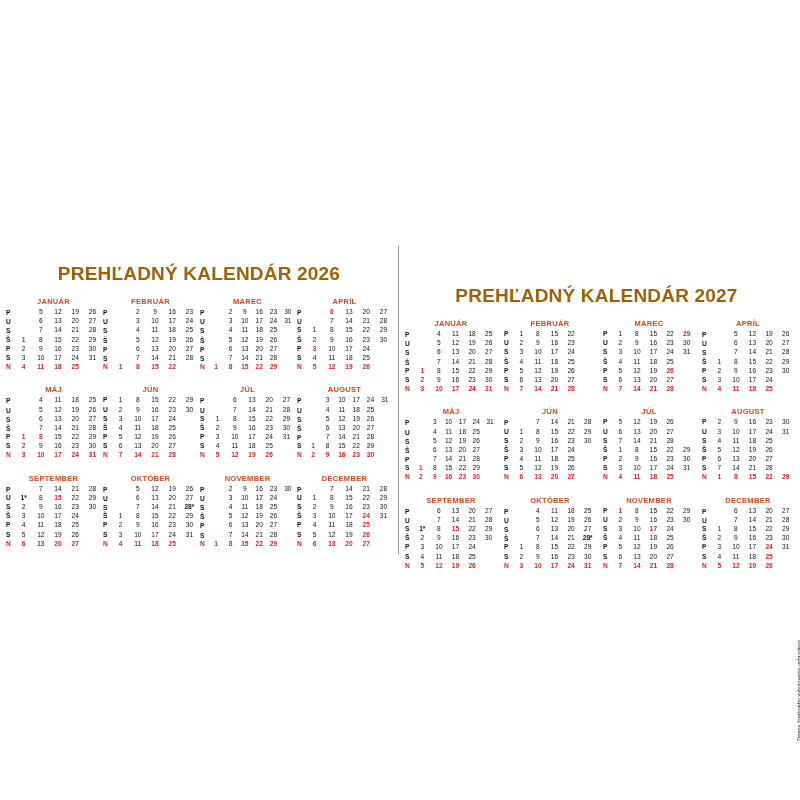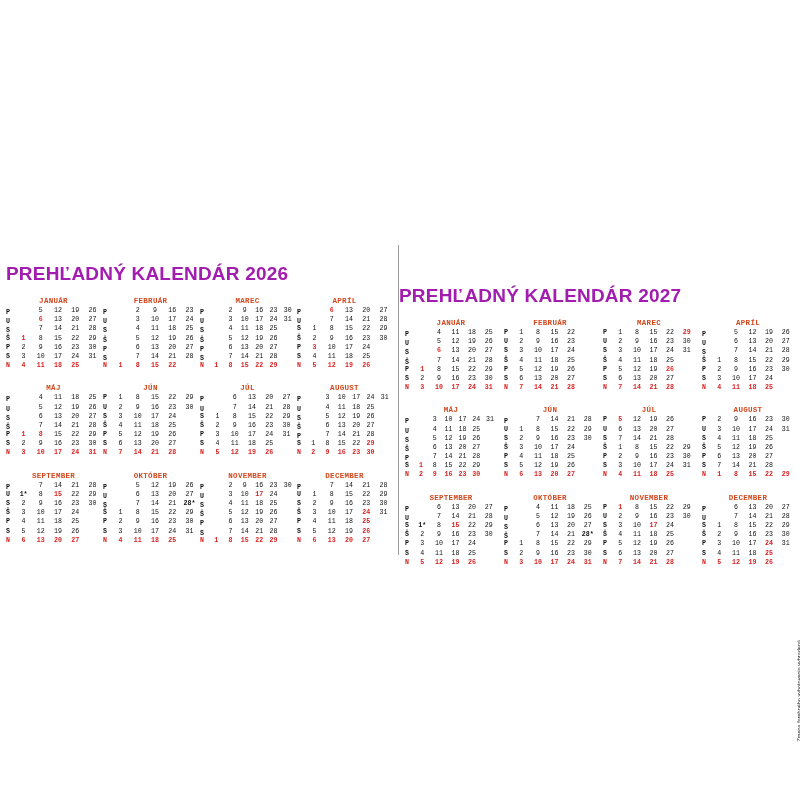--- a/index.html
+++ b/index.html
@@ -35,42 +35,42 @@
     padding: 0 6px;
   }
   .panel-left {
     width: 398px;
   }
   .panel-right {
     width: 402px;
     border-left: 1px solid #9a9a9a;
   }
   .panel-title {
+    text-align: center;
     font-weight: bold;
     font-size: 19px;
-    color: #a21caf;
+    color: #a16207;
     letter-spacing: 0.2px;
     margin-top: 18px;
     margin-bottom: 12px;
     white-space: nowrap;
   }
   .panel-right .panel-title {
     margin-left: -6px;
     margin-top: 40px;
   }
   .quarters {
     display: flex;
     flex-direction: column;
     gap: 13px;
   }
   .quarter {
     display: flex;
     flex-direction: row;
     justify-content: space-between;
-    font-family: Liberation Mono, monospace;
   }
   .month {
     width: 92px;
     box-sizing: border-box;
   }
   .panel-left .month { width: 95px; }
   .month-name {
     text-align: center;
     font-weight: bold;
     font-size: 7.5px;

